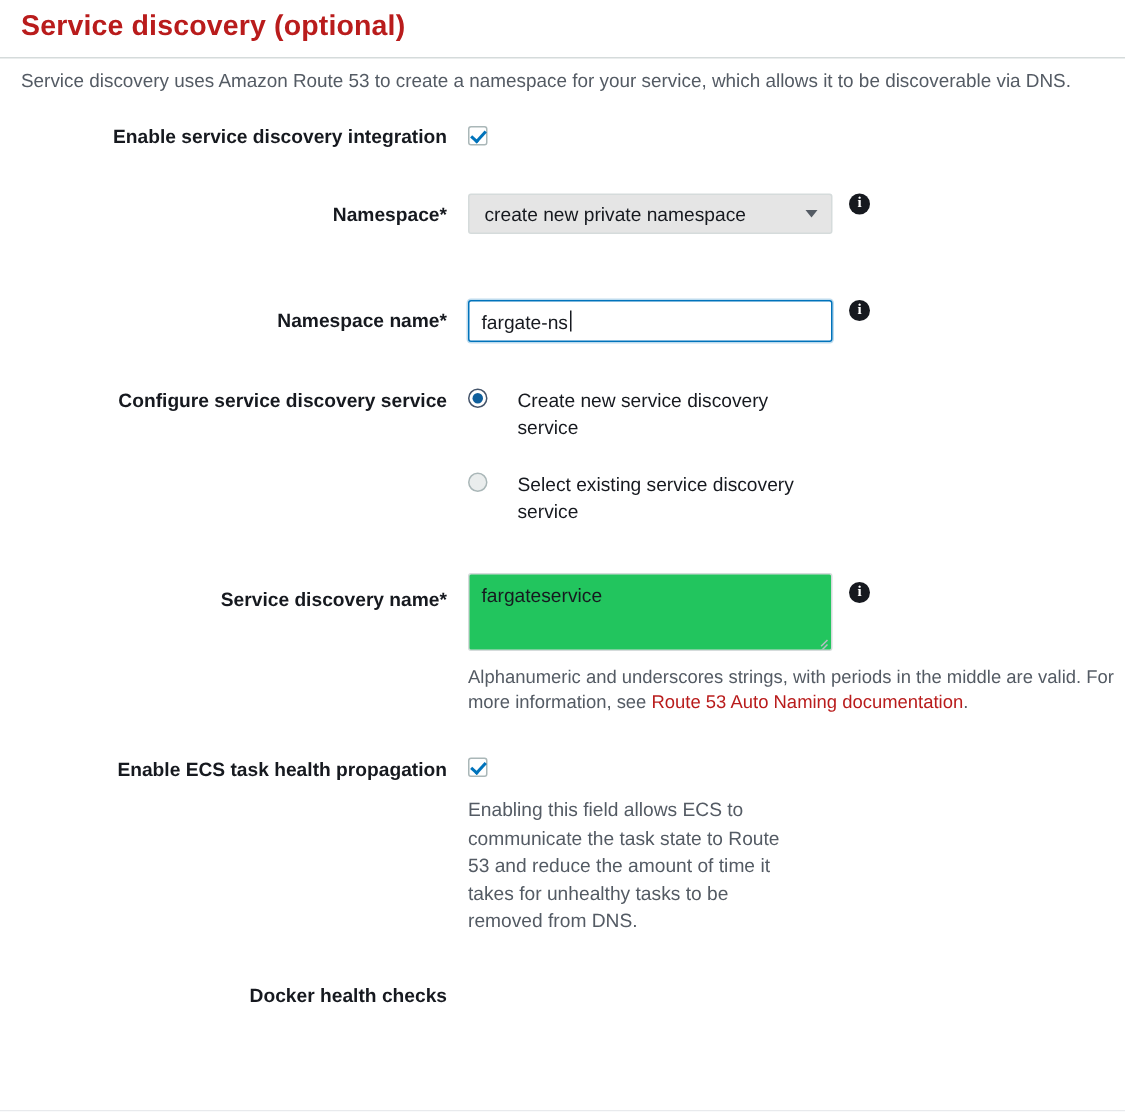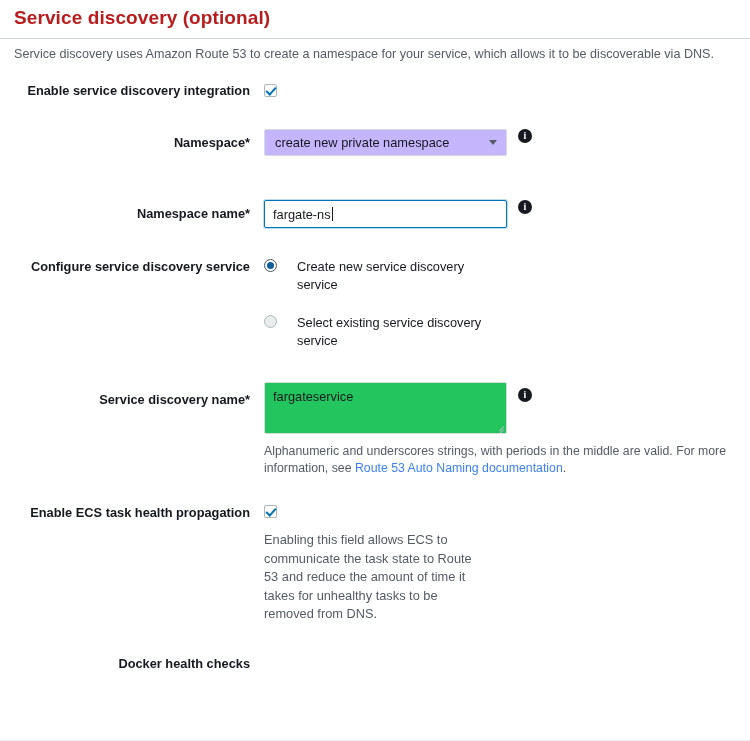--- a/index.html
+++ b/index.html
@@ -46,20 +46,21 @@
   }
 
   
   .form {
     margin-top: 20px;
   }
   .row {
     display: flex;
     align-items: flex-start;
     margin-bottom: 0;
+    padding-left: 48px;
   }
   .label-col {
     width: 250px;
     min-width: 250px;
     text-align: right;
     font-size: 12.8px;
     font-weight: bold;
     color: #16191f;
     line-height: 16px;
     padding-right: 0;
@@ -96,21 +97,21 @@
     border-width: 0 2px 2px 0;
     transform: rotate(42deg);
   }
 
   
   .select {
     width: 243px;
     height: 27px;
     border: 1px solid #d5dbdb;
     border-radius: 2px;
-    background: #c4b5fd;
+    background: #e5e5e5;
     display: flex;
     align-items: center;
     justify-content: space-between;
     padding: 0 9px 0 10px;
     box-sizing: border-box;
     font-size: 12.8px;
     color: #16191f;
     cursor: pointer;
   }
   .caret {
@@ -243,21 +244,21 @@
   }
 
   
   .help-text {
     font-size: 12.3px;
     line-height: 16.5px;
     color: #545b64;
     max-width: 487px;
   }
   .help-link {
-    color: #3b82f6;
+    color: #b91c1c;
     text-decoration: none;
     cursor: pointer;
   }
   .desc-block {
     font-size: 12.8px;
     line-height: 18.5px;
     color: #545b64;
     width: 222px;
   }
 

